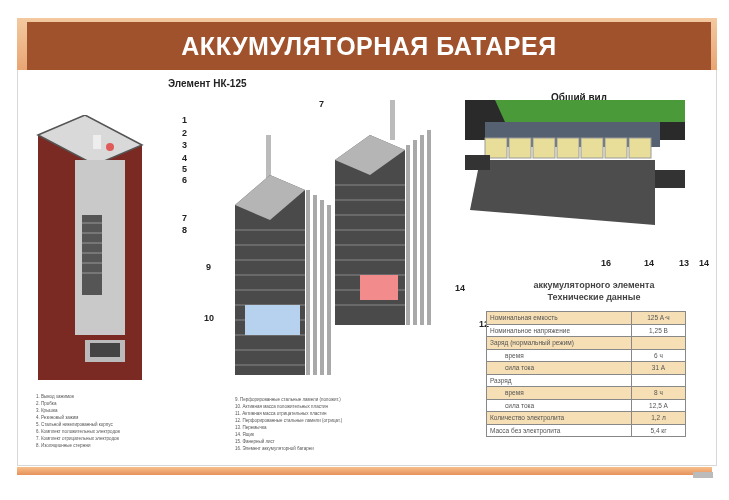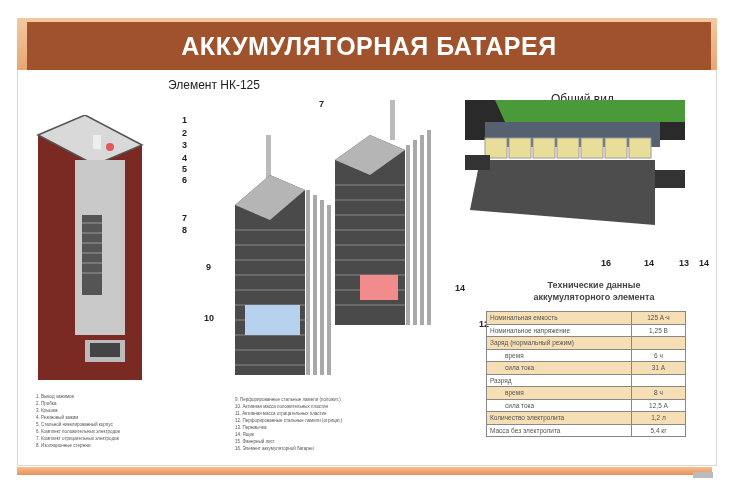--- a/index.html
+++ b/index.html
@@ -1,21 +1,21 @@
 <!DOCTYPE html>
 <html><head>
 <meta charset="utf-8">
 <style>
   * { box-sizing: border-box; margin: 0; padding: 0; }
   body { width: 729px; height: 500px; background: #ffffff; font-family: "Liberation Sans", sans-serif; position: relative; overflow: hidden; }
   .poster { position: absolute; left: 17px; top: 18px; width: 700px; height: 448px; border: 1px solid #d8d8d8; background: #fff; }
   .title-wrap { position: absolute; left: 17px; top: 18px; width: 700px; height: 52px; background: linear-gradient(#f3c9a0,#e9a574); padding: 4px 6px 0 10px; }
   .title-bar { width: 100%; height: 100%; background: #a0522d; display: flex; align-items: center; justify-content: center; }
   .title-bar h1 { color: #fff; font-size: 25px; font-weight: bold; letter-spacing: 0.5px; }
-  .subhead { position: absolute; font-size: 12px; font-weight: normal; color: #222; }
+  .subhead { position: absolute; font-size: 10px; font-weight: bold; color: #222; }
   .fig { position: absolute; }
   .callout { position: absolute; font-size: 9px; font-weight: bold; color: #222; }
   .legend { position: absolute; font-size: 4.5px; color: #555; line-height: 7px; }
   .specs-title { position: absolute; left: 484px; top: 279px; width: 220px; text-align: center; font-size: 9px; font-weight: bold; color: #444; line-height: 12px; }
   table.specs { position: absolute; left: 486px; top: 311px; width: 200px; border-collapse: collapse; border: 1.5px solid #555; font-size: 6.5px; color: #555; }
   table.specs td { border: 1px solid #888; height: 12.5px; padding: 0 3px; }
   table.specs td.v { text-align: center; width: 54px; }
   table.specs tr.hl td { background: #f6dfb4; }
   table.specs td.ind { padding-left: 18px; }
   .footer-bar { position: absolute; left: 17px; top: 467px; width: 695px; height: 8px; background: linear-gradient(#f7c08c,#e7915a); }
@@ -154,22 +154,22 @@
   <div>10. Активная масса положительных пластин</div>
   <div>11. Активная масса отрицательных пластин</div>
   <div>12. Перфорированные стальные ламели (отрицат.)</div>
   <div>13. Перемычка</div>
   <div>14. Ящик</div>
   <div>15. Фанерный лист</div>
   <div>16. Элемент аккумуляторной батареи</div>
 </div>
 
 <div class="specs-title">
+  <div>аккумуляторного элемента</div>
   <div>Технические данные</div>
-  <div>аккумуляторного элемента</div>
 </div>
 
 <table class="specs">
   <tbody>
       <tr class="hl">
         <td>Номинальная емкость</td>
         <td class="v">125 А·ч</td>
       </tr>
   <tr>
         <td>Номинальное напряжение</td>

